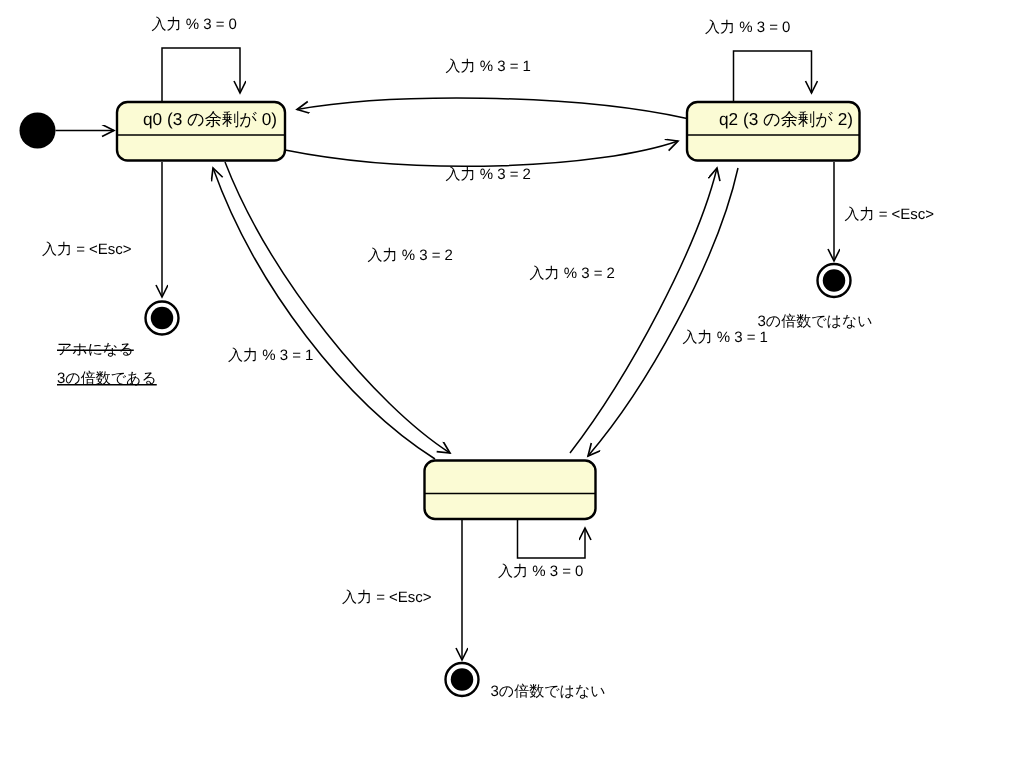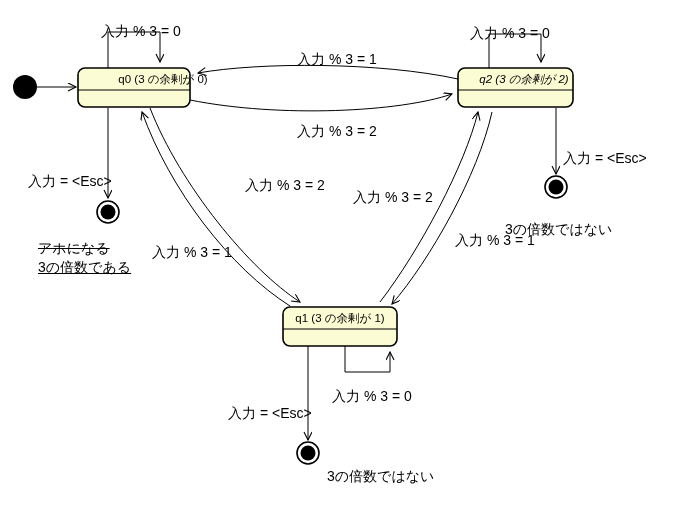--- a/index.html
+++ b/index.html
@@ -43,25 +43,24 @@
   .node-fill-black {
     fill: #000000;
   }
   .node-ring {
     fill: none;
     stroke: #000000;
     stroke-width: 1.6;
   }
   .lbl {
     position: absolute;
-    font-size: 14px;
+    font-size: 10px;
     color: #000000;
     white-space: nowrap;
     line-height: 13px;
-    margin-top: 15px;
   }
   .state-title {
     position: absolute;
     font-size: 11.5px;
     color: #000000;
     white-space: nowrap;
     text-align: center;
   }
   .struck {
     text-decoration: line-through;
@@ -158,23 +157,22 @@
     <g>
       <circle class="node-ring" cx="556" cy="187" r="11"></circle>
       <circle class="node-fill-black" cx="556" cy="187" r="7.5"></circle>
     </g>
     <g>
       <circle class="node-ring" cx="308" cy="453" r="11"></circle>
       <circle class="node-fill-black" cx="308" cy="453" r="7.5"></circle>
     </g>
   </svg>
 
-  <div class="state-title" style="left:78px; top:72px; width:124px;padding-left:23px;">q0 (3 の余剰が 0)</div>
-  <div class="state-title" style="left:458px; top:72px; width:132px;font-style:italic;">q2 (3 の余剰が 2)</div>
-  <div class="state-title" style="left:283px; top:311px; width:114px;">q1 (3 の余剰が 1)</div>
+  <div class="state-title" style="left:78px; top:72px; width:124px;">q0 (3 の余剰が 0)</div>
+  <div class="state-title" style="left:458px; top:72px; width:132px;">q2 (3 の余剰が 2)</div>
 
   <div class="lbl" style="left:101px; top:10px;">入力 % 3 = 0</div>
   <div class="lbl" style="left:470px; top:12px;">入力 % 3 = 0</div>
   <div class="lbl" style="left:297px; top:38px;">入力 % 3 = 1</div>
   <div class="lbl" style="left:297px; top:110px;">入力 % 3 = 2</div>
 
   <div class="lbl" style="left:245px; top:164px;">入力 % 3 = 2</div>
   <div class="lbl" style="left:152px; top:231px;">入力 % 3 = 1</div>
   <div class="lbl" style="left:353px; top:176px;">入力 % 3 = 2</div>
   <div class="lbl" style="left:455px; top:219px;">入力 % 3 = 1</div>

